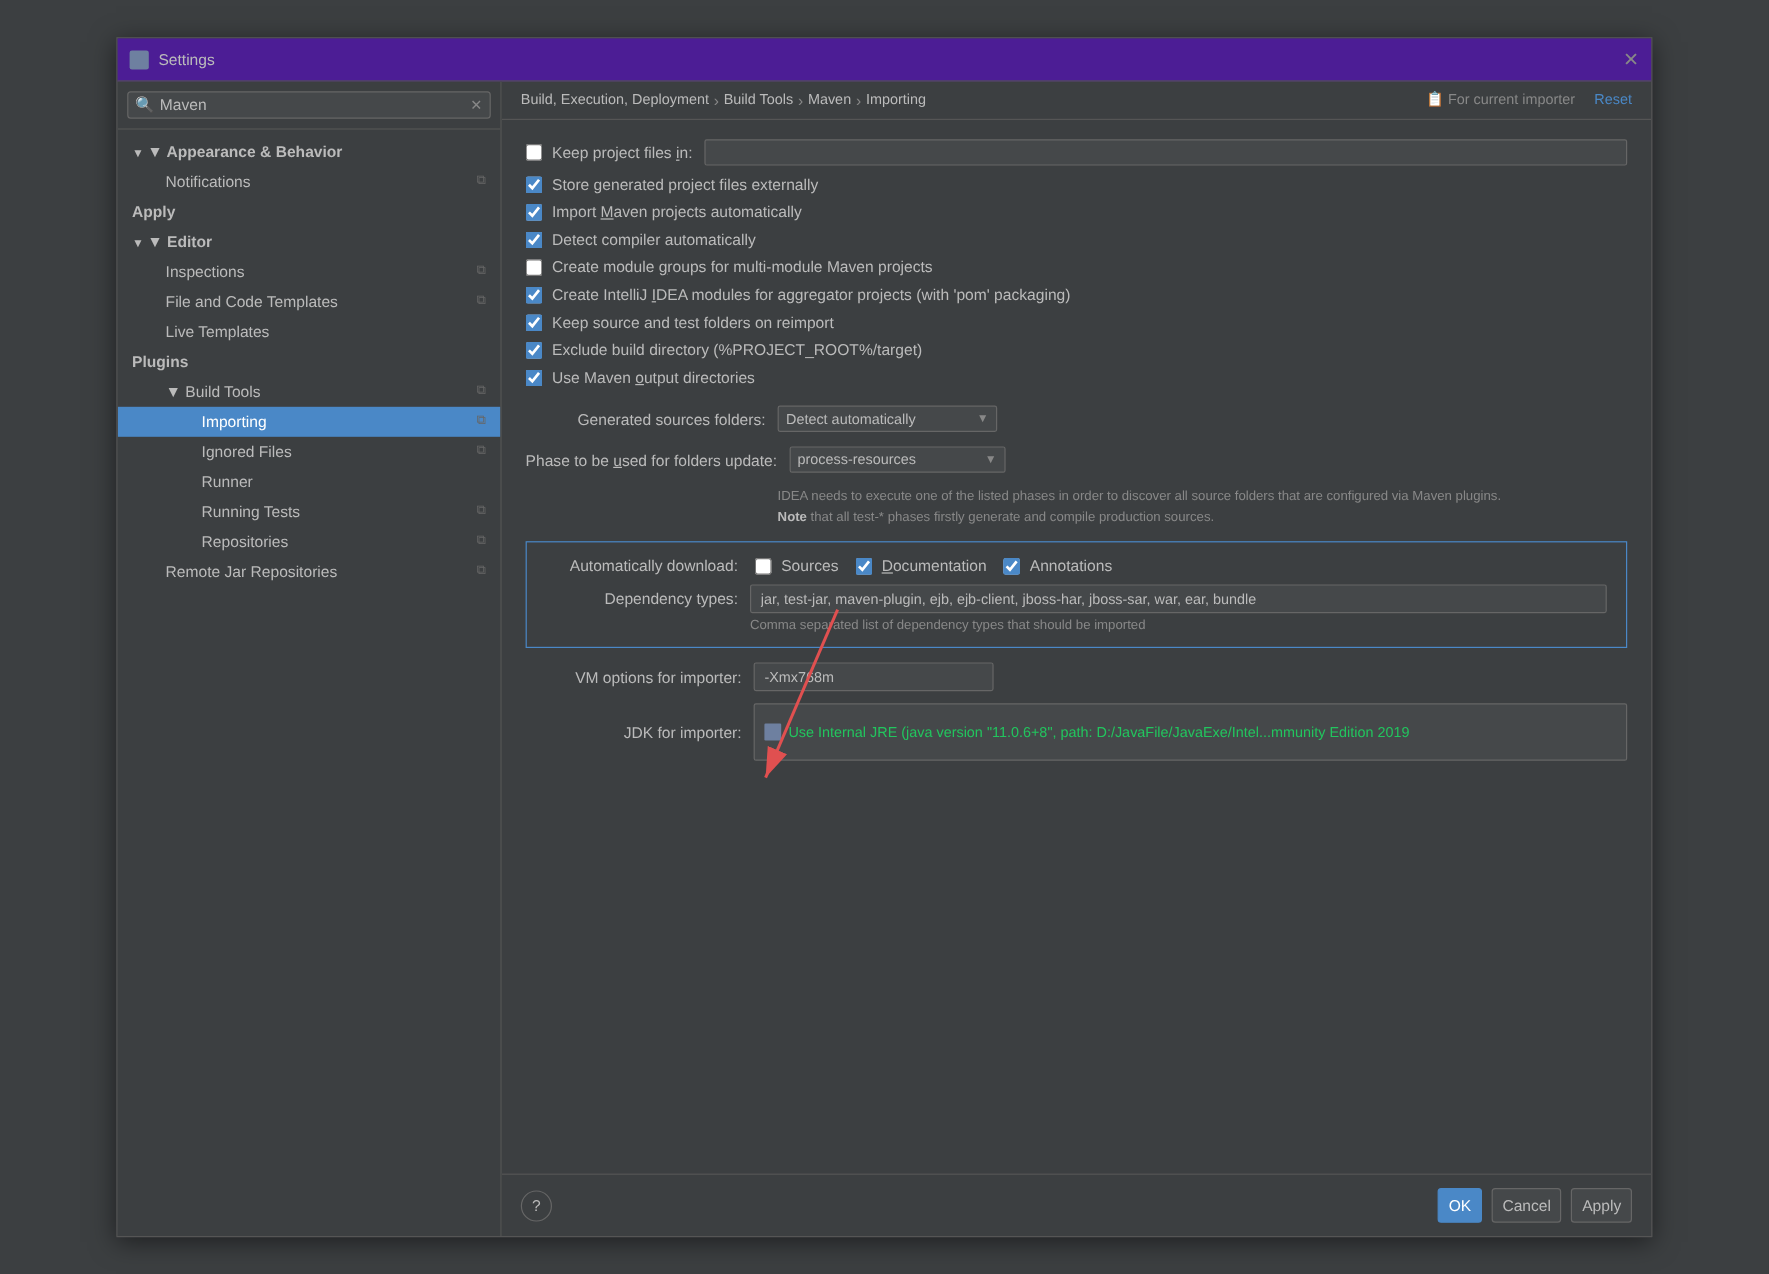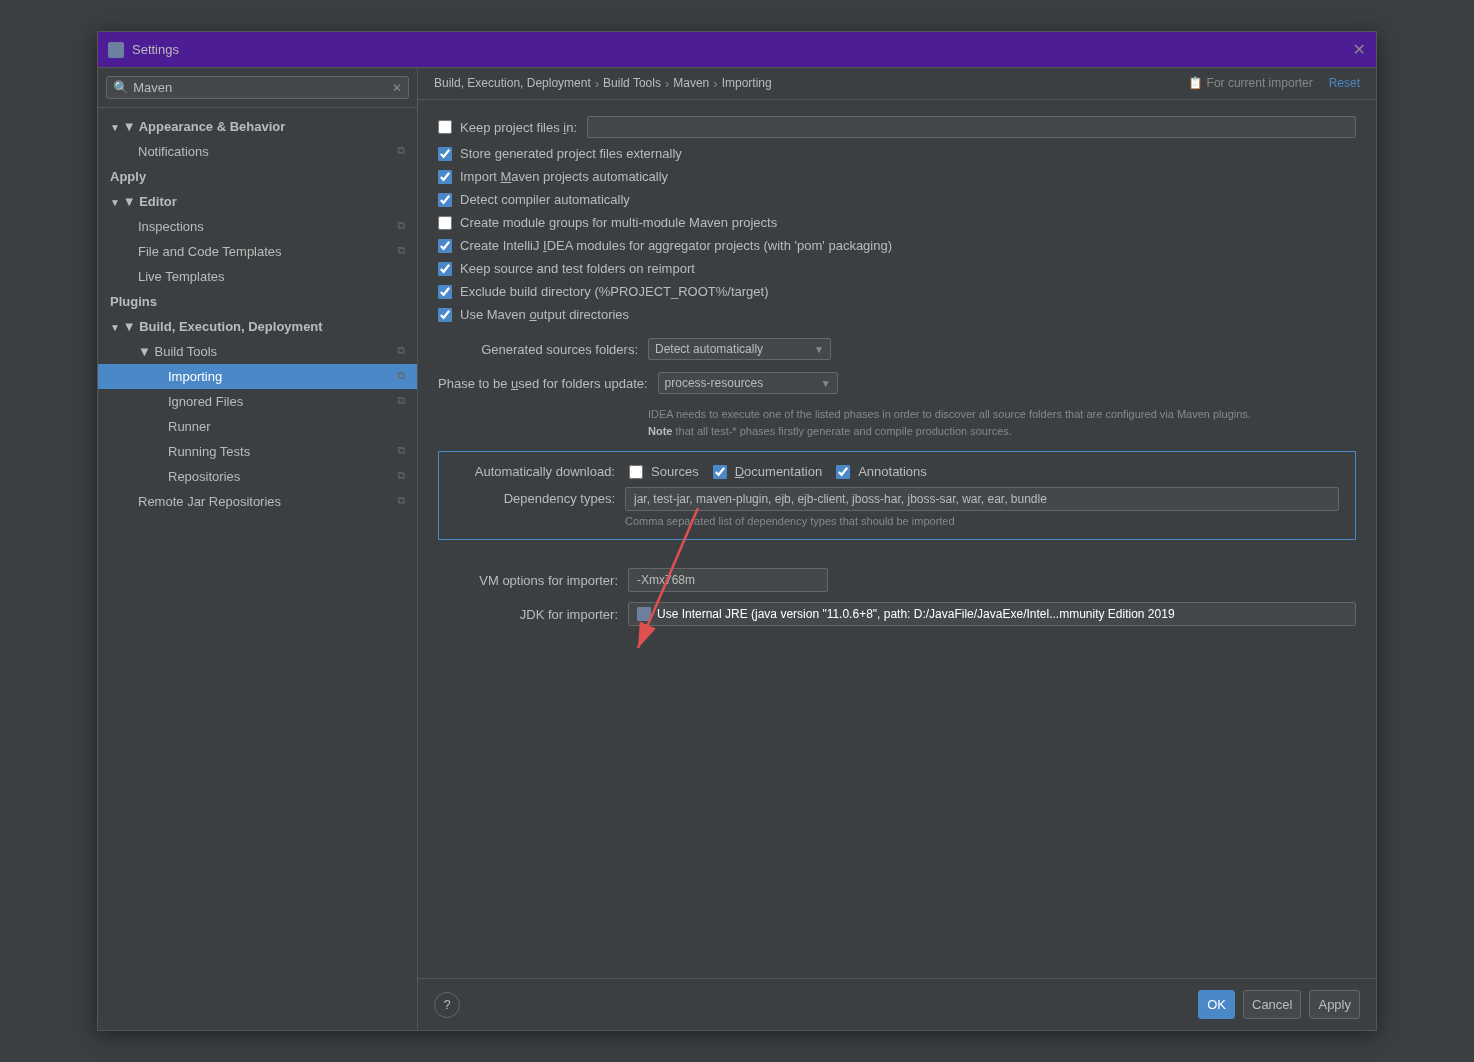--- a/index.html
+++ b/index.html
@@ -179,21 +179,21 @@
       font-size: 11px;
       color: #888;
       padding-left: 210px;
       margin-bottom: 12px;
       line-height: 1.5;
     }
     .phase-note strong { color: #bbbbbb; }
     .auto-download-section {
       border: 1px solid #4a88c7;
       padding: 12px 16px;
-      margin-bottom: 28px;
+      margin-bottom: 12px;
       background: #3c3f41;
     }
     .auto-download-row {
       display: flex;
       align-items: center;
       gap: 14px;
       margin-bottom: 8px;
     }
     .ad-label { color: #bbbbbb; min-width: 160px; text-align: right; }
     .dependency-row {
@@ -243,22 +243,22 @@
       margin-bottom: 10px;
     }
     .jdk-label {
       color: #bbbbbb;
       min-width: 180px;
       text-align: right;
     }
     .jdk-field {
       background: #45484a;
       border: 1px solid #666;
-      color: #ffffff;
-      padding: 4px 8px;
+      color: #22c55e;
+      padding: 16px 8px;
       font-size: 12px;
       border-radius: 2px;
       flex: 1;
       display: flex;
       align-items: center;
       gap: 6px;
     }
     .jdk-icon {
       width: 14px;
       height: 14px;
@@ -372,21 +372,20 @@
         <div class="nav-item level2">
           Inspections <span class="copy-icon">⧉</span>
         </div>
         <div class="nav-item level2">
           File and Code Templates <span class="copy-icon">⧉</span>
         </div>
         <div class="nav-item level2">Live Templates</div>
 
         <div class="nav-section">Plugins</div>
 
-        <div class="nav-section collapsible">▼ Build, Execution, Deployment</div>
         <div class="nav-item level2">
           ▼ Build Tools <span class="copy-icon">⧉</span>
         </div>
         <div class="nav-item level4 active">
           Importing <span class="copy-icon">⧉</span>
         </div>
         <div class="nav-item level4">
           Ignored Files <span class="copy-icon">⧉</span>
         </div>
         <div class="nav-item level4">Runner</div>

